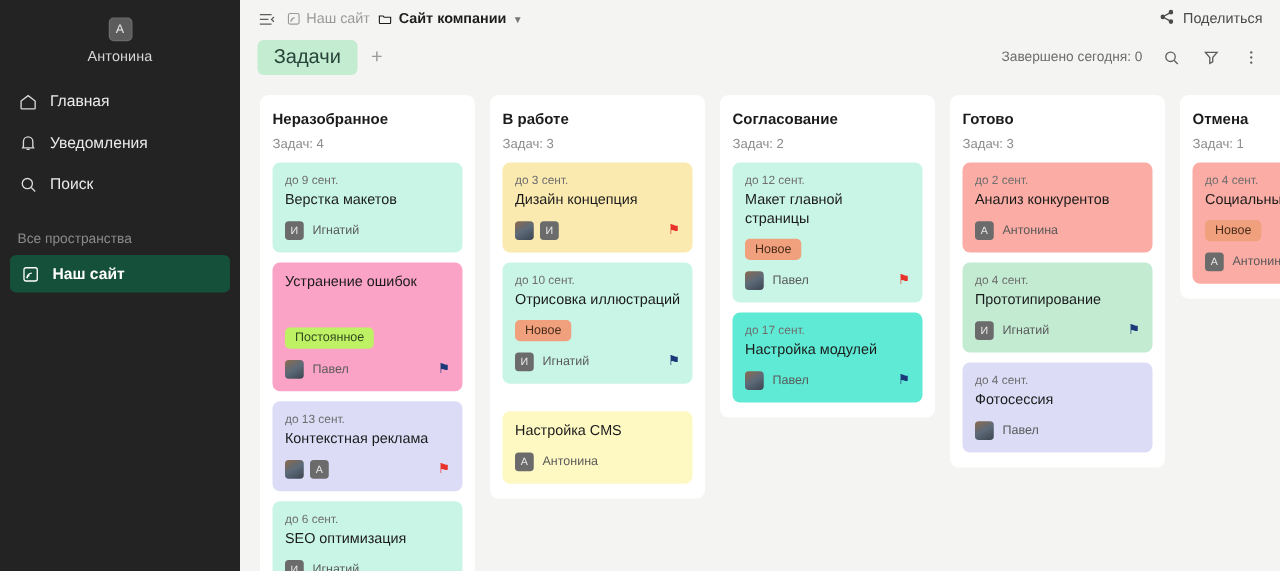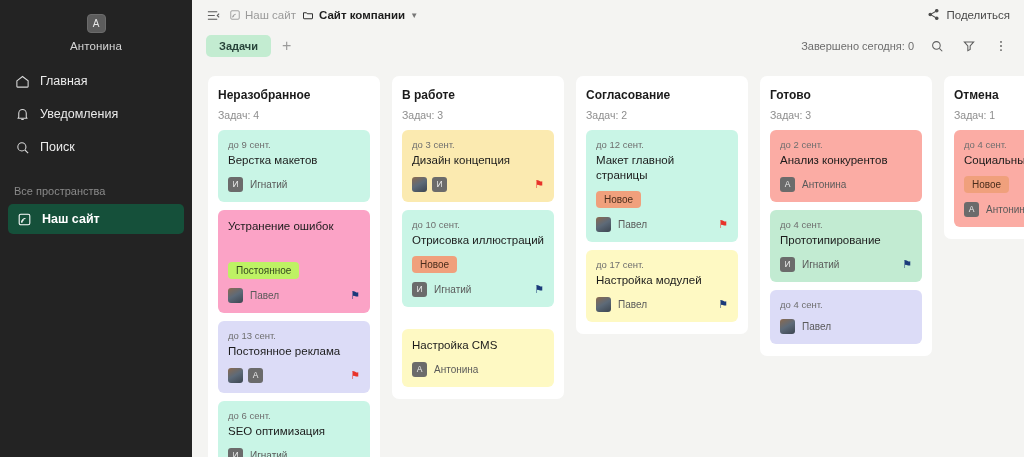--- a/index.html
+++ b/index.html
@@ -63,21 +63,21 @@
   .caret { font-size: 8px; color: #777; margin-left: 1px; }
   .spacer { flex: 1; }
   .share { display: flex; align-items: center; gap: 6px; color: #4a4a4a; font-size: 11.5px; cursor: pointer; justify-content: space-between; }
 
   .tabbar {
     height: 32px; display: flex; align-items: center;
     padding: 0 14px 0 14px; gap: 8px;
   }
   .tab {
     background: #c3ecd1; color: #28443a;
-    font-size: 11px; font-weight: bold;
+    font-size: 16px; font-weight: normal;
     padding: 5px 13px; border-radius: 5px; cursor: pointer;
   }
   .add-tab { color: #9b9b9b; font-size: 16px; cursor: pointer; line-height: 1; padding: 0 3px; }
   .meta-right { display: flex; align-items: center; gap: 14px; }
   .done-today { font-size: 11px; color: #6d6d6d; }
 
   
   .board {
     display: flex; gap: 12px;
     padding: 14px 0 0 16px;
@@ -259,21 +259,21 @@
             </div>
             <div class="card" style="background: rgb(251, 163, 198);"><div class="card-title">Устранение ошибок</div><div class="badge perm">Постоянное</div><div class="card-foot">
                 <div class="people">
                   <div class="av photo"></div>
                   <span class="av-name">Павел</span>
                 </div>
                 <span class="flag blue">⚑</span>
               </div></div>
             <div class="card" style="background: rgb(220, 220, 247);">
               <div class="card-due">до 13 сент.</div>
-              <div class="card-title">Постоянное реклама</div>
+              <div class="card-title">Контекстная реклама</div>
               <div class="card-foot">
                 <div class="people">
                   <div class="av photo"></div>
                   <div class="av">A</div>
                 </div>
                 <span class="flag red">⚑</span>
               </div>
             </div>
             <div class="card" style="background: rgb(201, 245, 230);">
               <div class="card-due">до 6 сент.</div>
@@ -324,21 +324,21 @@
           <div class="col-title">Согласование</div>
           <div class="col-count">Задач: 2</div>
           <div class="cards">
             <div class="card" style="background: rgb(201, 245, 230);"><div class="card-due">до 12 сент.</div><div class="card-title">Макет главной страницы</div><div class="badge new">Новое</div><div class="card-foot">
                 <div class="people">
                   <div class="av photo"></div>
                   <span class="av-name">Павел</span>
                 </div>
                 <span class="flag red">⚑</span>
               </div></div>
-            <div class="card" style="background: #fef9c3;">
+            <div class="card" style="background: #5eead4;">
               <div class="card-due">до 17 сент.</div>
               <div class="card-title">Настройка модулей</div>
               <div class="card-foot">
                 <div class="people">
                   <div class="av photo"></div>
                   <span class="av-name">Павел</span>
                 </div>
                 <span class="flag blue">⚑</span>
               </div>
             </div>
@@ -364,20 +364,21 @@
               <div class="card-foot">
                 <div class="people">
                   <div class="av">И</div>
                   <span class="av-name">Игнатий</span>
                 </div>
                 <span class="flag blue">⚑</span>
               </div>
             </div>
             <div class="card" style="background: rgb(220, 220, 247);">
               <div class="card-due">до 4 сент.</div>
+              <div class="card-title">Фотосессия</div>
               <div class="card-foot">
                 <div class="people">
                   <div class="av photo"></div>
                   <span class="av-name">Павел</span>
                 </div>
               </div>
             </div>
           </div>
         </div>
         <div class="column">

